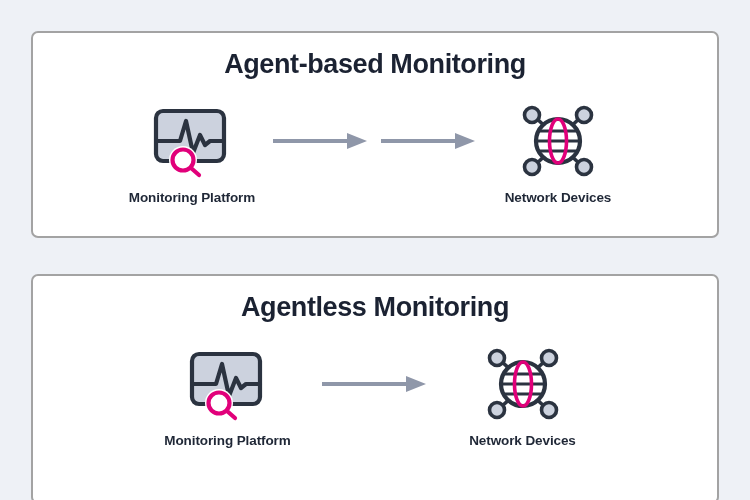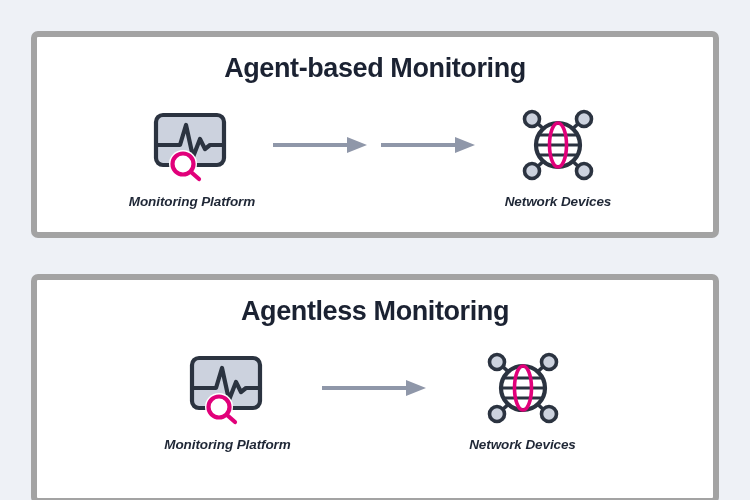--- a/index.html
+++ b/index.html
@@ -17,21 +17,21 @@
     position: relative;
     width: 750px;
     height: 500px;
     box-sizing: border-box;
   }
   .panel {
     position: absolute;
     left: 31px;
     width: 688px;
     background: #ffffff;
-    border: 6px solid #a3a3a3;
+    border: 2px solid #a3a3a3;
     border-radius: 7px;
     box-sizing: border-box;
   }
   #panel-agent-based { top: 31px;  height: 207px; }
   #panel-agentless   { top: 274px; height: 230px; }
 
   .panel-title {
     text-align: center;
     color: #1b2232;
     font-weight: bold;
@@ -46,21 +46,20 @@
     display: flex;
     align-items: flex-start;
     justify-content: center;
     margin-top: 14px;
   }
   .node {
     display: flex;
     flex-direction: column;
     align-items: center;
     width: 150px;
-    font-style: italic;
   }
   .node-icon {
     height: 78px;
     display: flex;
     align-items: center;
     justify-content: center;
   }
   .node-label {
     margin-top: 10px;
     color: #1f2736;

